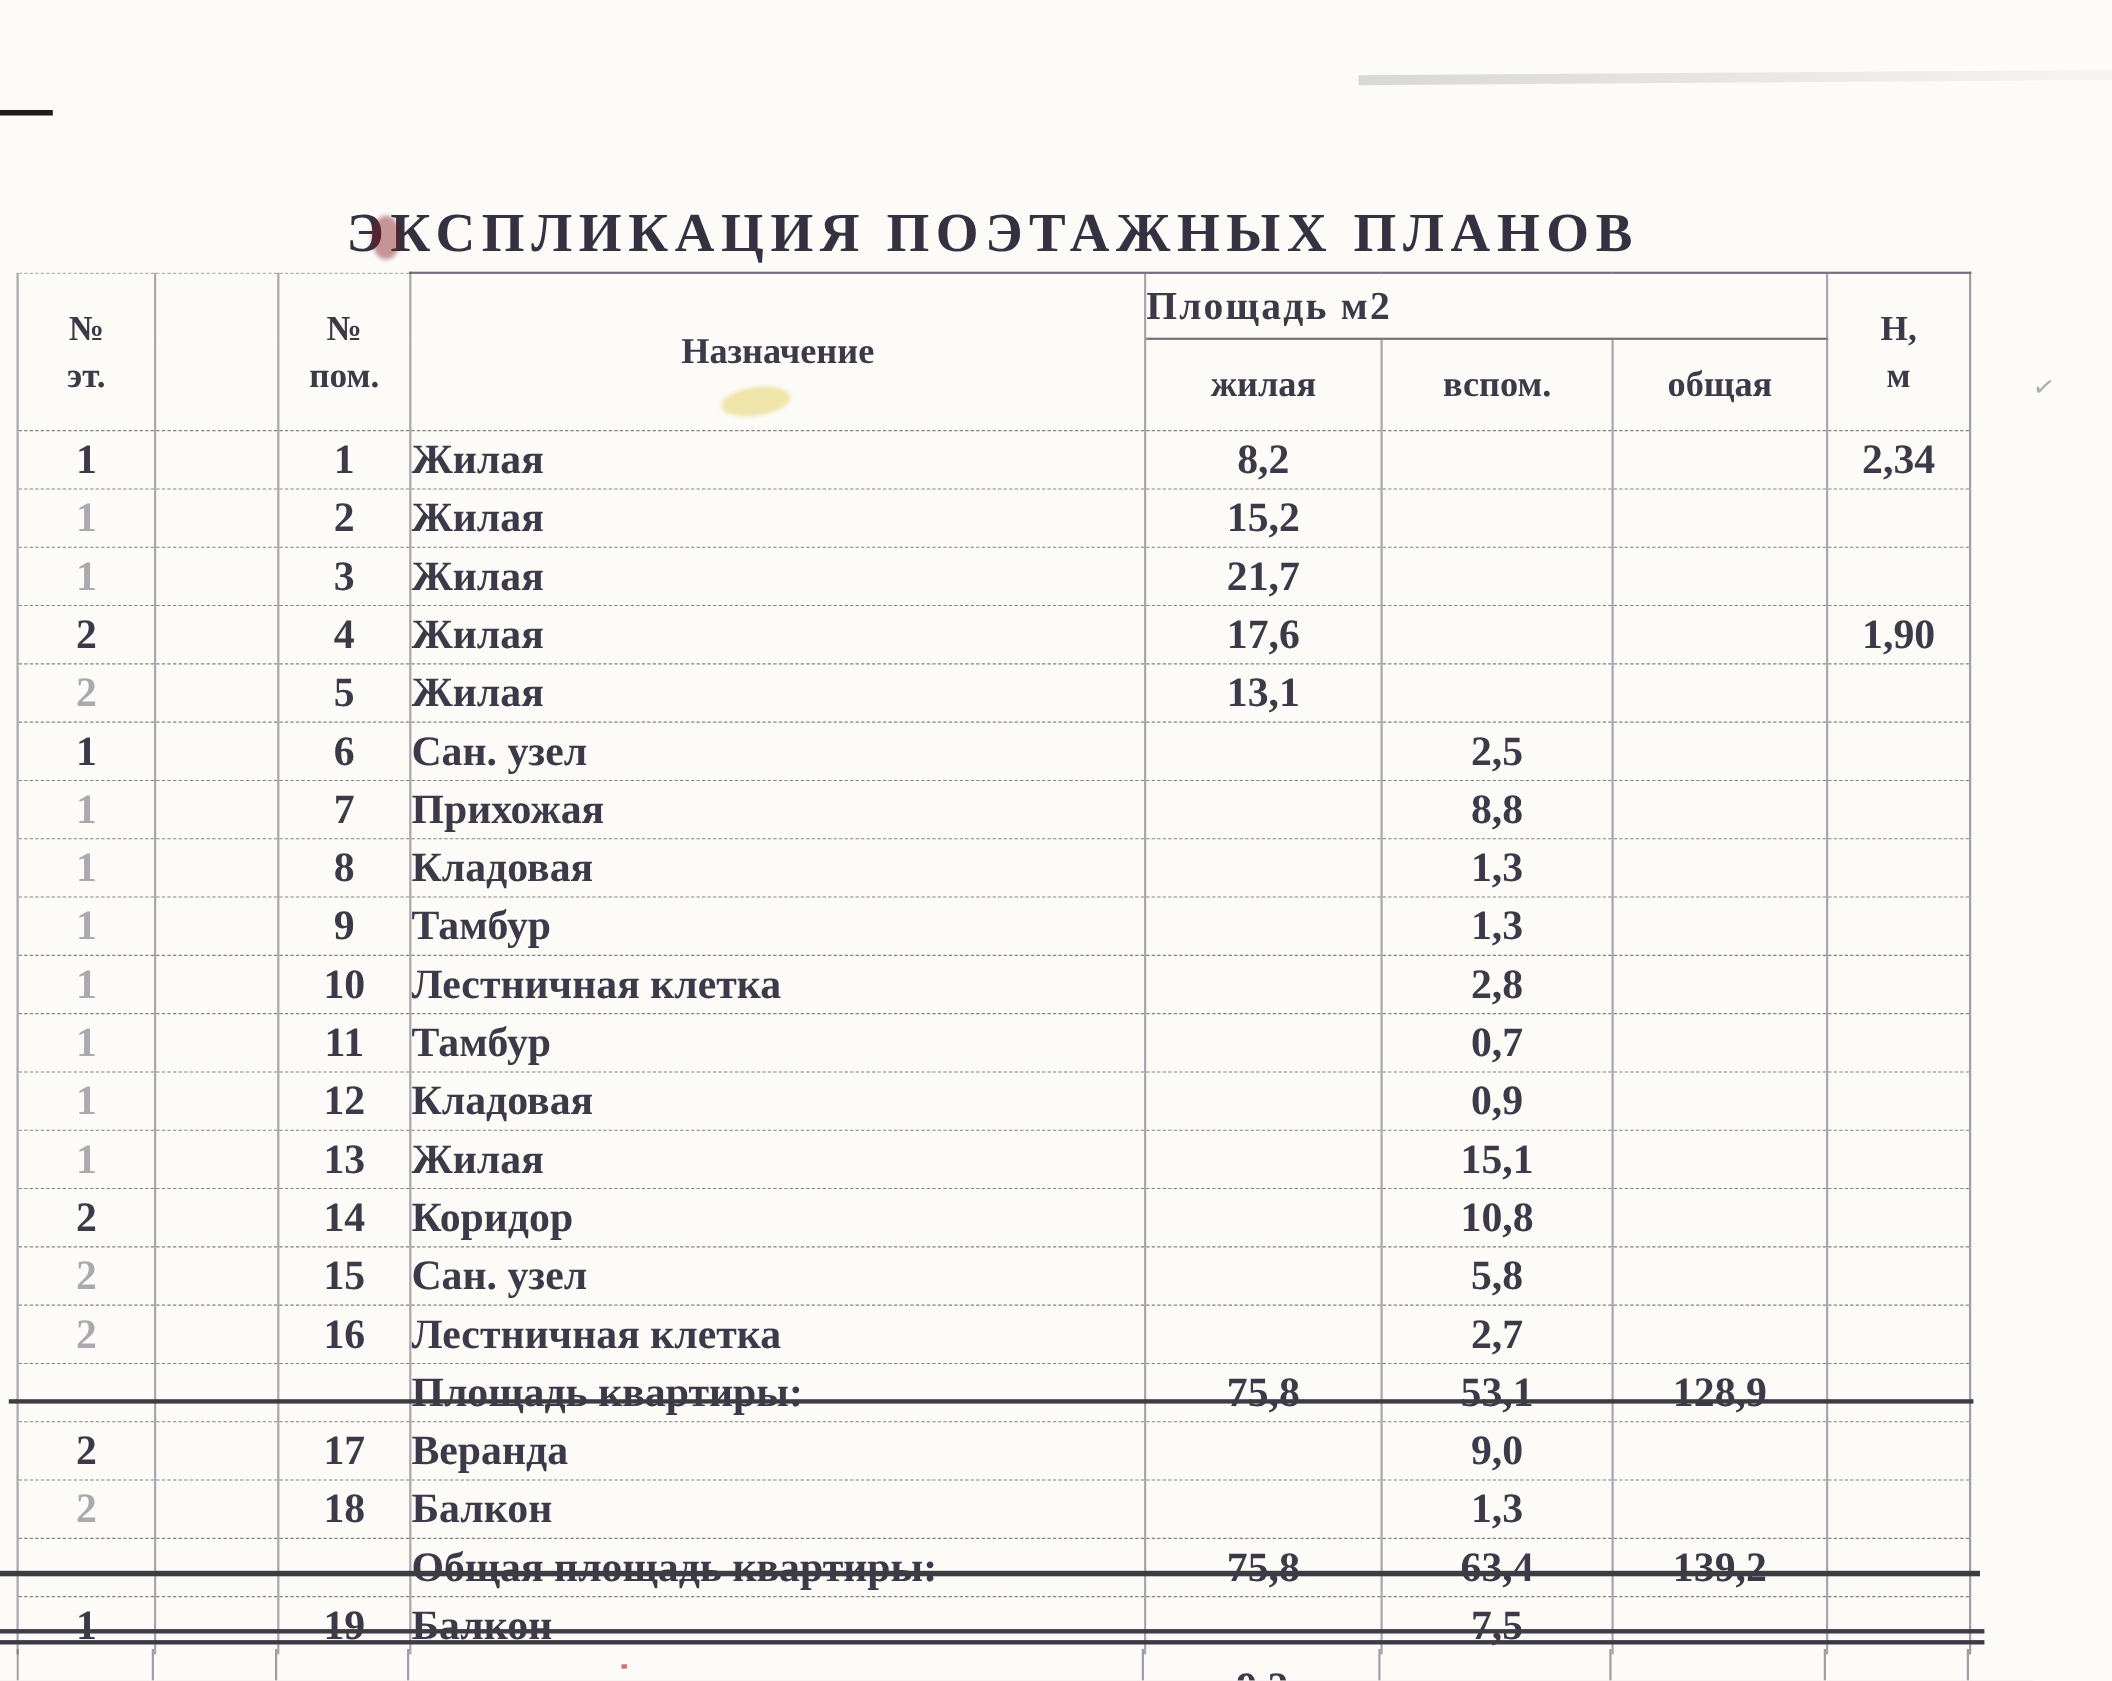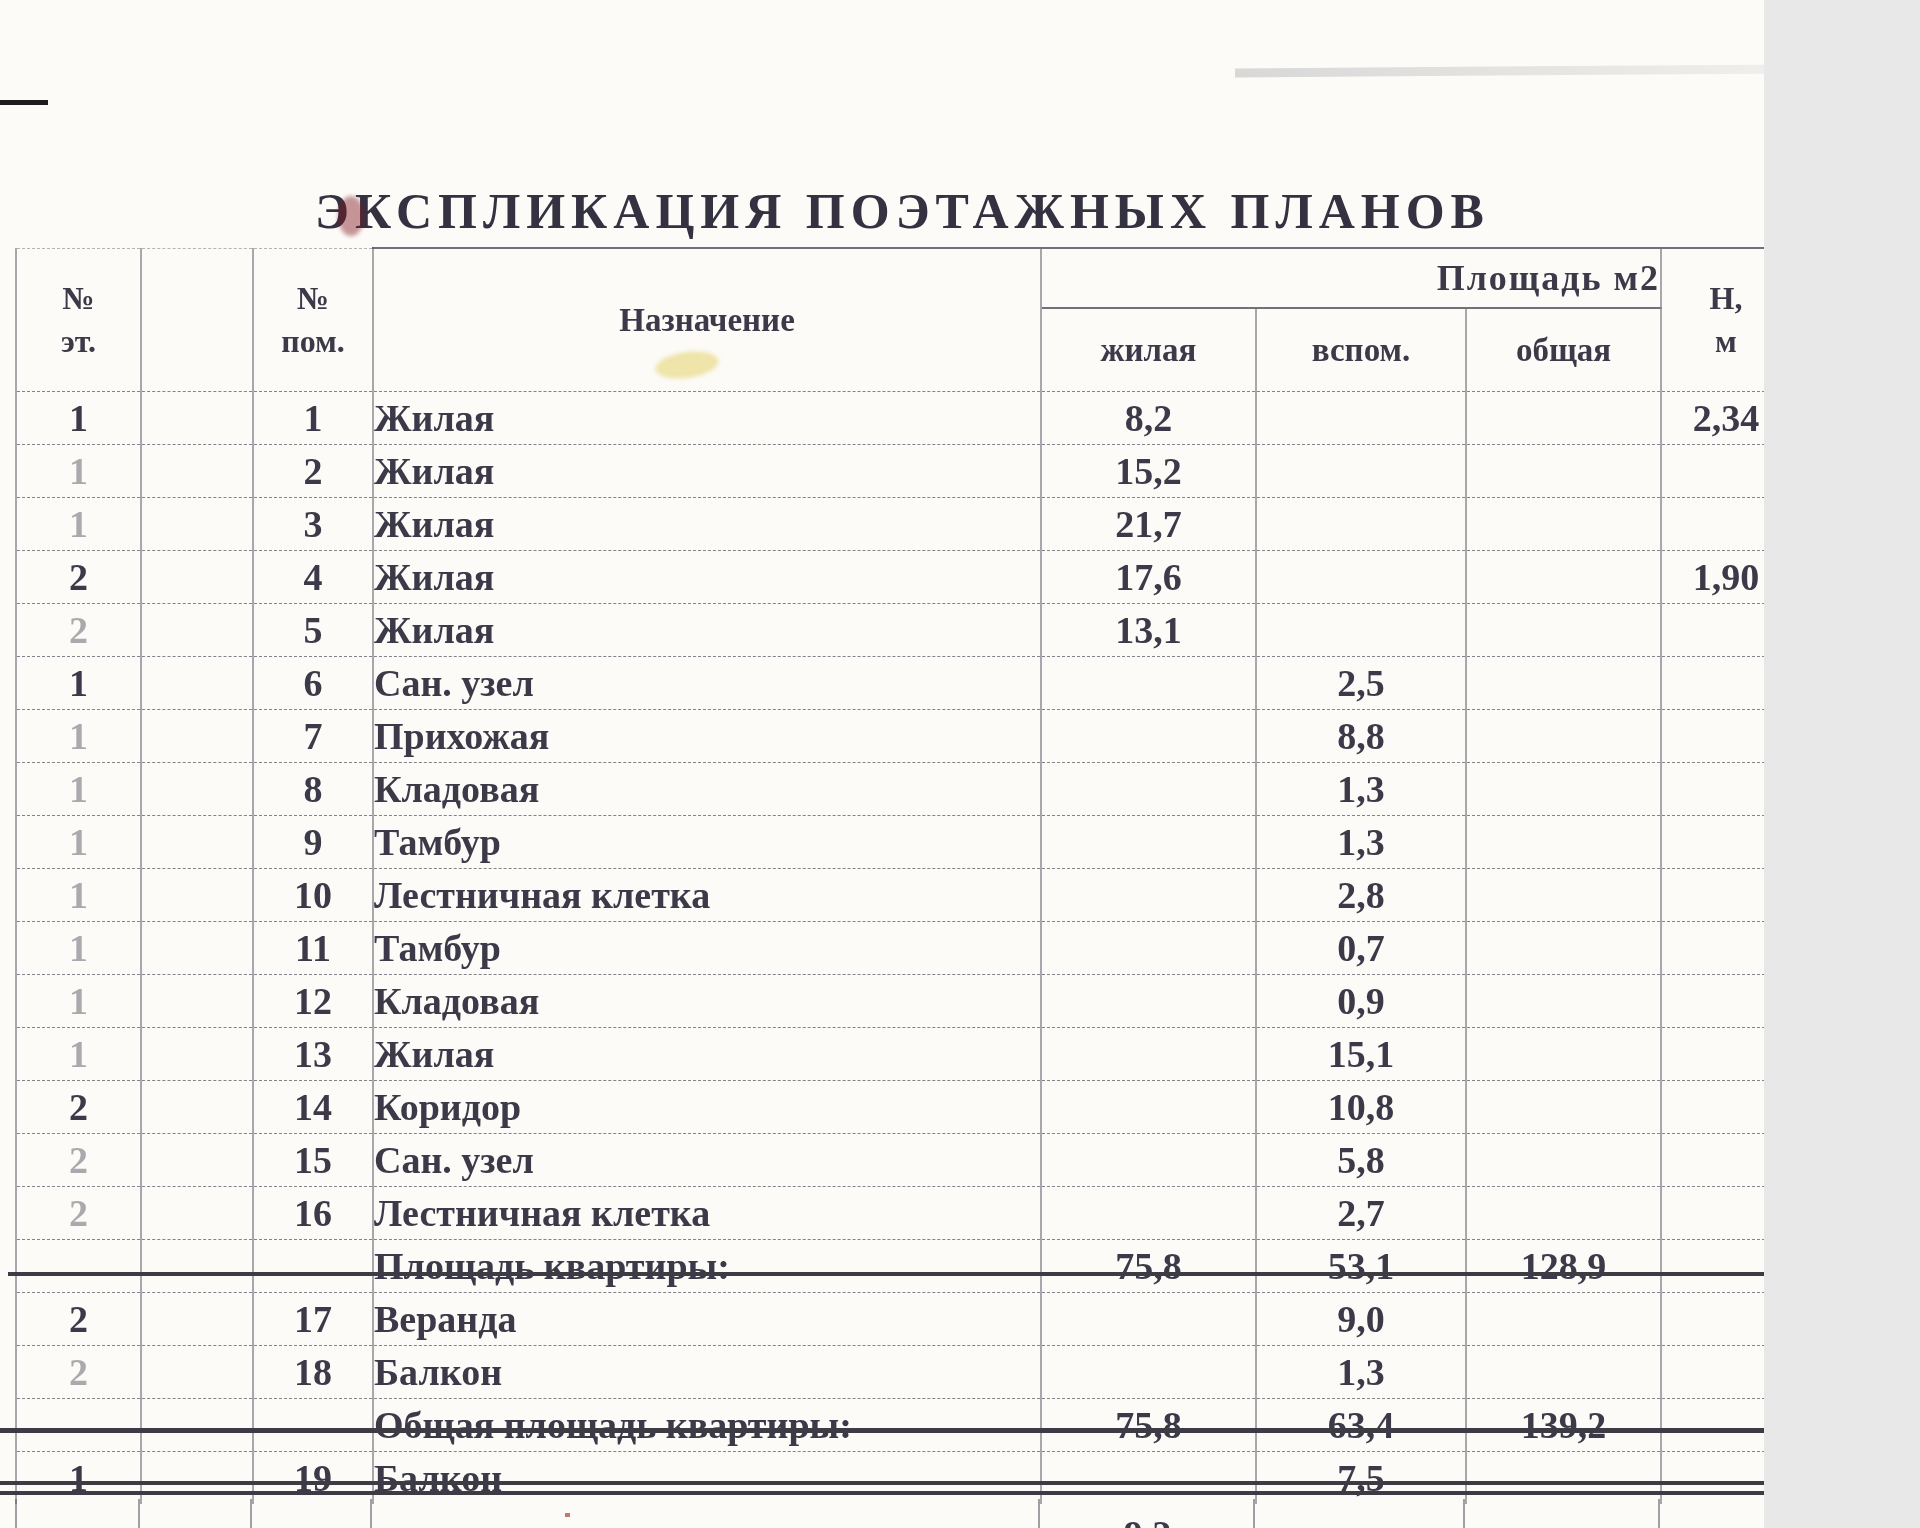--- a/index.html
+++ b/index.html
@@ -1,17 +1,17 @@
 <!DOCTYPE html>
 <html><head>
 <meta charset="utf-8">
 <style>
   html,body { margin:0; padding:0; background:#e8e8e8; }
   .page {
-    position:relative; width:1764px; height:1528px;
+    position:relative; width:1920px; height:1528px;
     background:#fcfbf8; overflow:hidden;
     font-family:"Liberation Serif","DejaVu Serif",serif;
     color:#3c3a48;
   }
   .doc-title {
     position:absolute; top:182px; left:15px; width:1775px;
     text-align:center; font-size:50px; font-weight:bold;
     letter-spacing:6px; color:#343140; white-space:nowrap;
   }
   table.expl {
@@ -20,21 +20,21 @@
   }
   .expl th, .expl td {
     border-left:2px solid rgba(100,98,110,0.55);
     border-top:1px dashed rgba(110,108,120,0.85);
     padding:0; overflow:hidden; white-space:nowrap;
     font-weight:bold; color:#3c3a48;
   }
   .expl tr > *:last-child { border-right:2px solid rgba(100,98,110,0.6); }
   .expl thead th { border-top:2px solid rgba(80,78,92,0.8); background:transparent; }
   .expl thead th.light-top { border-top:1px dashed rgba(150,148,160,0.7); }
-  .expl thead .group-head { font-size:36px; height:58px; vertical-align:middle; text-align:right; letter-spacing:2px; }
+  .expl thead .group-head { font-size:36px; height:58px; vertical-align:middle; text-align:left; letter-spacing:2px; }
   .expl thead .sub-head   { font-size:33px; height:82px; vertical-align:middle; text-align:center; }
   .expl thead .two-line   { font-size:32px; vertical-align:middle; text-align:center; line-height:1.35; }
   .expl tbody td { height:52px; font-size:38px; }
   .c-floor, .c-room { text-align:center; font-size:34px; }
   .c-name { text-align:left; padding-left:28px; }
   .c-val  { text-align:center; }
   .faint { opacity:0.42; }
   .name-faint { color:#8d8b98; }
   .summary-row .c-name { }
   

